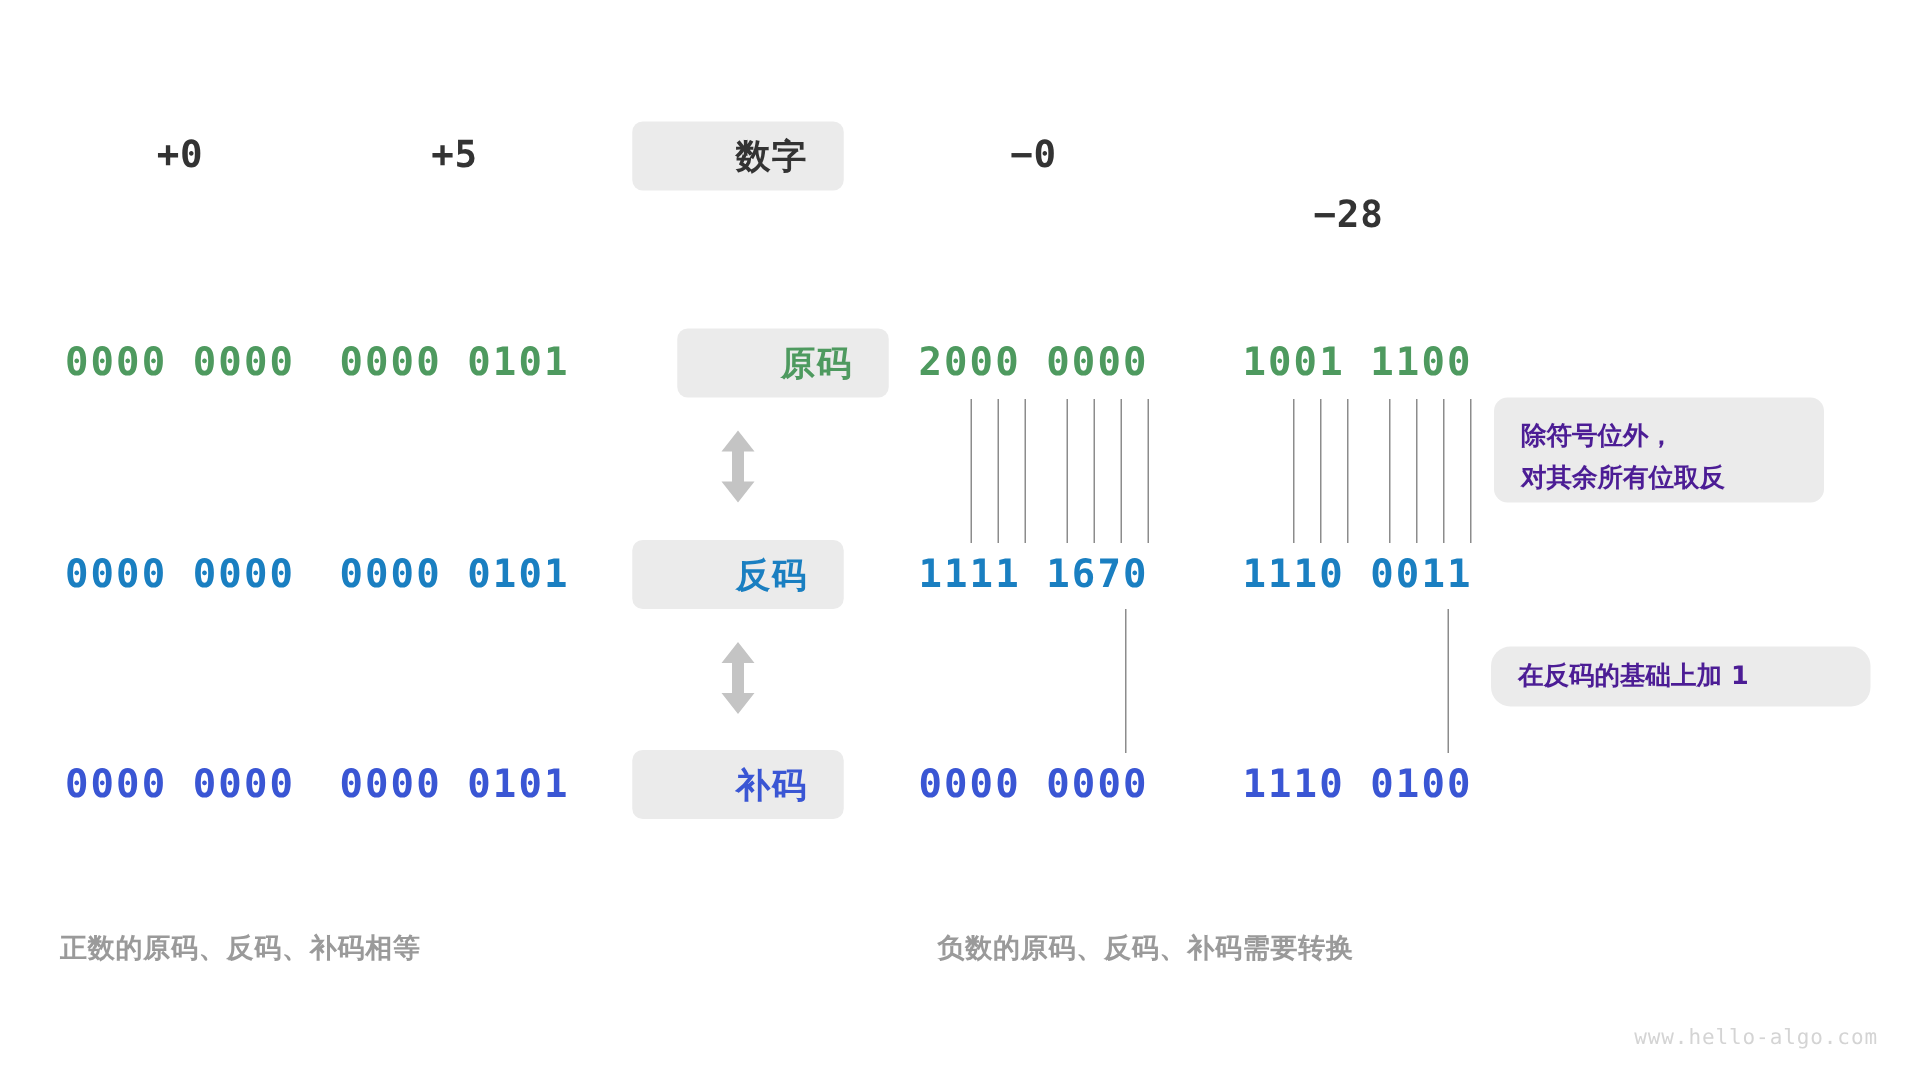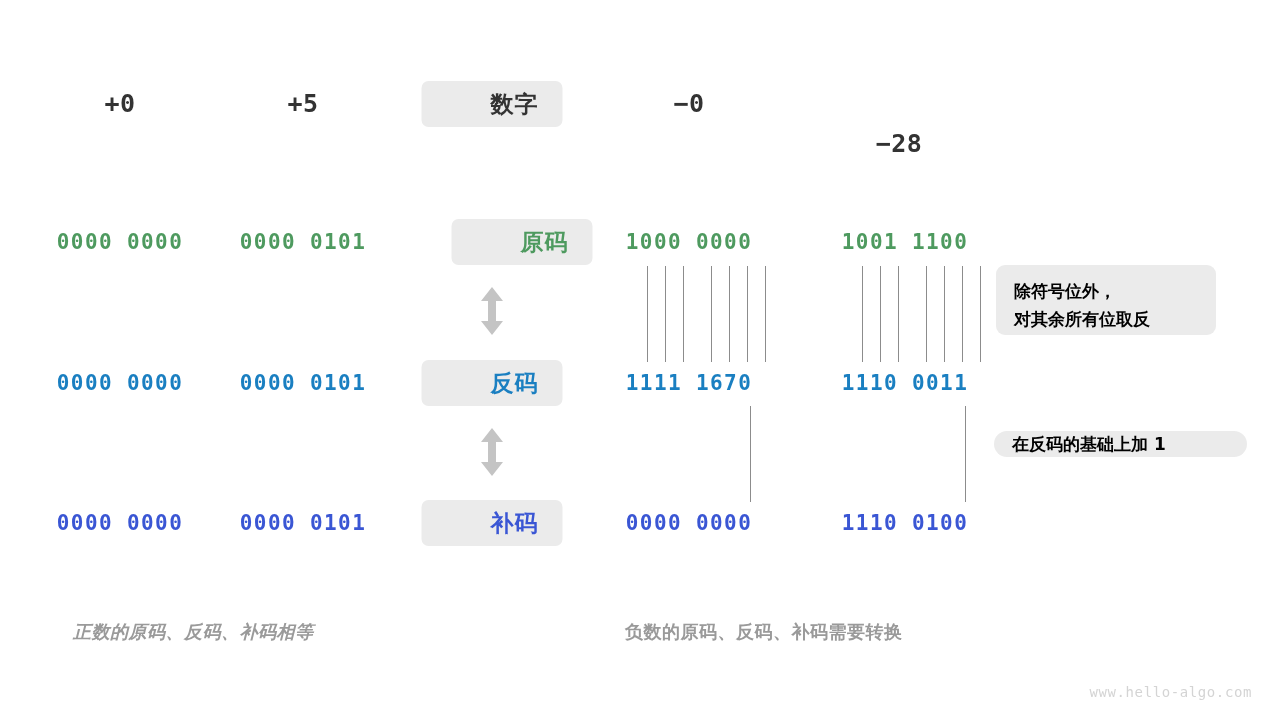--- a/index.html
+++ b/index.html
@@ -32,21 +32,21 @@
     font-size: 25px;
     letter-spacing: 0.5px;
     color: #333333;
     font-family: "DejaVu Sans Mono", "Liberation Mono", monospace;
     font-weight: bold;
     transform: translate(-50%, -50%);
   }
 
   
   .bits {
-    font-size: 21px;
+    font-size: 26px;
     letter-spacing: 1.4px;
     font-family: "DejaVu Sans Mono", "Liberation Mono", monospace;
     font-weight: bold;
     transform: translate(-50%, -50%);
   }
   .c-sign  { color: #4e9a5f; }
   .c-ones  { color: #1a7fc1; }
   .c-twos  { color: #3a56d4; }
 
   
@@ -82,21 +82,21 @@
     position: absolute;
     width: 1px;
     background: #8c8c8c;
   }
 
   
   .note {
     position: absolute;
     background: #ebebeb;
     border-radius: 9px;
-    color: #000000;
+    color: #4c1d95;
     font-family: "DejaVu Sans", "Liberation Sans", sans-serif;
     font-weight: bold;
     font-size: 17px;
     line-height: 1.65;
     padding: 12px 18px;
     box-sizing: border-box;
   }
   .note-line { display: block; white-space: nowrap; }
 
   
@@ -132,21 +132,21 @@
   <div class="badge badge-num" style="left:492px; top:104px;">数字</div>
 
   <div class="cell hdr-num" style="left:689px; top:103px;">−0</div>
   <div class="cell hdr-num" style="left:899px; top:103px;margin-top:40px;">−28</div>
 
   <div class="cell bits c-sign" style="left:120px; top:242px;">0000 0000</div>
   <div class="cell bits c-sign" style="left:303px; top:242px;">0000 0101</div>
 
   <div class="badge badge-sign" style="left:492px; top:242px;margin-left:30px;">原码</div>
 
-  <div class="cell bits c-sign" style="left:689px; top:242px;">1000 0000</div>
+  <div class="cell bits c-sign" style="left:689px; top:242px;">2000 0000</div>
   <div class="cell bits c-sign" style="left:905px; top:242px;">1001 1100</div>
 
   <div class="conn" style="left:647px;  top:266px; height:96px;"></div>
   <div class="conn" style="left:665px;  top:266px; height:96px;"></div>
   <div class="conn" style="left:683px;  top:266px; height:96px;"></div>
   <div class="conn" style="left:711px;  top:266px; height:96px;"></div>
   <div class="conn" style="left:729px;  top:266px; height:96px;"></div>
   <div class="conn" style="left:747px;  top:266px; height:96px;"></div>
   <div class="conn" style="left:765px;  top:266px; height:96px;"></div>
 
@@ -187,22 +187,22 @@
   <div class="badge badge-twos" style="left:492px; top:523px;">补码</div>
 
   <div class="cell bits c-twos" style="left:689px; top:523px;">0000 0000</div>
   <div class="cell bits c-twos" style="left:905px; top:523px;">1110 0100</div>
 
   <div class="note" style="left:996px; top:265px; width:220px; height:70px;">
     <span class="note-line">除符号位外，</span>
     <span class="note-line">对其余所有位取反</span>
   </div>
 
-  <div class="note" style="left:994px; top:431px; width:253px; height:26px; display:flex; align-items:center;border-radius:13px;">
+  <div class="note" style="left:994px; top:431px; width:253px; height:40px; display:flex; align-items:center;border-radius:13px;">
     <span class="note-line">在反码的基础上加  1</span>
   </div>
 
-  <div class="caption" style="left:73px; top:620px;font-style:italic;">正数的原码、反码、补码相等</div>
+  <div class="caption" style="left:40px; top:620px;">正数的原码、反码、补码相等</div>
   <div class="caption" style="left:625px; top:620px;">负数的原码、反码、补码需要转换</div>
 
   <div class="watermark">www.hello-algo.com</div>
 
 </div>
 
 </body></html>

